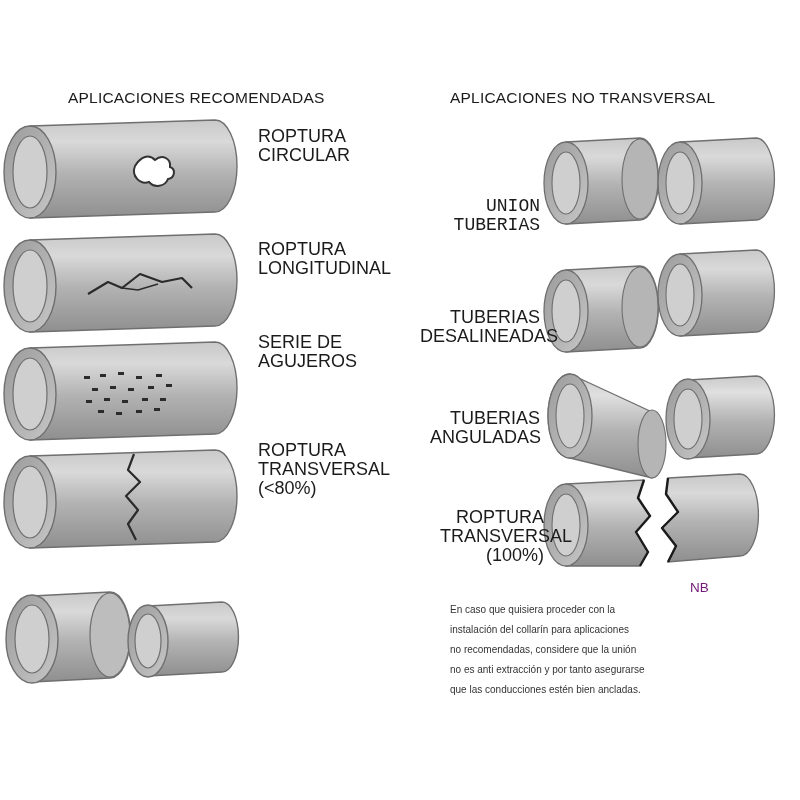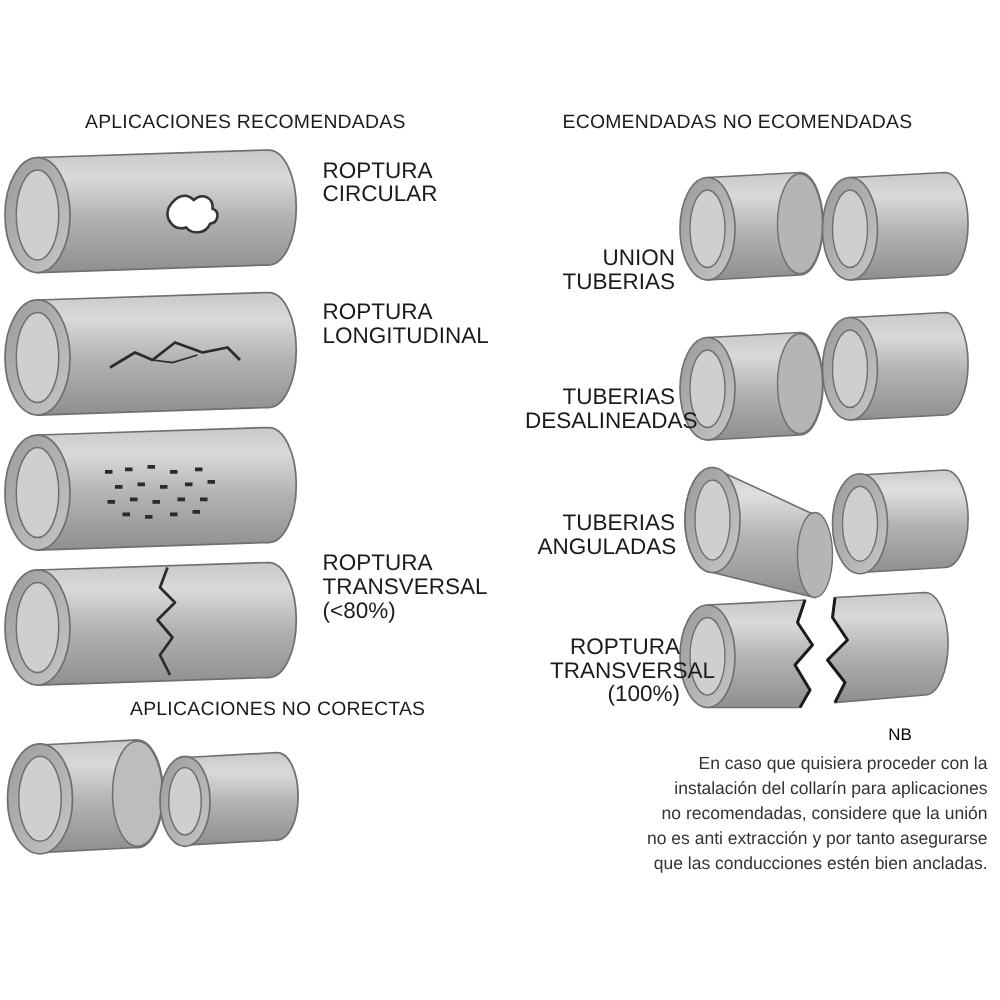--- a/index.html
+++ b/index.html
@@ -36,41 +36,40 @@
     white-space: pre-line;
   }
   .label.right {
     text-align: right;
   }
   .pipe {
     position: absolute;
   }
   .note {
     position: absolute;
-    font-size: 14px;
+    font-size: 10px;
     line-height: 20px;
     color: #333333;
-    text-align: right;
+    text-align: left;
     white-space: pre-line;
   }
   .note-title {
     position: absolute;
     font-size: 13.5px;
-    color: #000000;
-    text-align: center;
+    color: #701a75;
   }
 </style>
 </head>
 <body>
 
 <div class="stage">
 
   <div class="heading" style="left:68px; top:89px;">APLICACIONES RECOMENDADAS</div>
 
-  <div class="heading" style="left:450px; top:89px;">ECOMENDADAS NO ECOMENDADAS</div>
+  <div class="heading" style="left:450px; top:89px;">APLICACIONES NO TRANSVERSAL</div>
 
   <svg class="pipe" style="left:0px; top:118px;" width="250" height="110" viewBox="0 0 250 110">
     <defs>
       <linearGradient id="bodyGrad1" x1="0" y1="0" x2="0" y2="1">
         <stop offset="0%" stop-color="#c9c9c9"></stop>
         <stop offset="22%" stop-color="#d9d9d9"></stop>
         <stop offset="55%" stop-color="#b2b2b2"></stop>
         <stop offset="100%" stop-color="#8f8f8f"></stop>
       </linearGradient>
       <linearGradient id="ringGrad1" x1="0" y1="0" x2="1" y2="1">
@@ -139,20 +138,22 @@
       <rect x="104" y="58" width="6" height="3"></rect>
       <rect x="122" y="60" width="6" height="3"></rect>
       <rect x="142" y="58" width="6" height="3"></rect>
       <rect x="160" y="58" width="6" height="3"></rect>
       <rect x="98" y="70" width="6" height="3"></rect>
       <rect x="116" y="72" width="6" height="3"></rect>
       <rect x="136" y="70" width="6" height="3"></rect>
       <rect x="154" y="68" width="6" height="3"></rect>
     </g>
   </svg>
+  <div class="label" style="left:258px; top:333px;">SERIE DE
+AGUJEROS</div>
 
   <svg class="pipe" style="left:0px; top:448px;" width="250" height="110" viewBox="0 0 250 110">
     <defs>
       <linearGradient id="bodyGrad4" x1="0" y1="0" x2="0" y2="1">
         <stop offset="0%" stop-color="#c9c9c9"></stop>
         <stop offset="22%" stop-color="#d9d9d9"></stop>
         <stop offset="55%" stop-color="#b2b2b2"></stop>
         <stop offset="100%" stop-color="#8f8f8f"></stop>
       </linearGradient>
       <linearGradient id="ringGrad4" x1="0" y1="0" x2="1" y2="1">
@@ -162,21 +163,20 @@
     </defs>
     <path d="M30,8 L215,2 A22,46 0 0 1 215,94 L30,100 A26,48 0 0 1 30,8 Z" fill="url(#bodyGrad4)" stroke="#6f6f6f" stroke-width="1.4"></path>
     <ellipse cx="30" cy="54" rx="26" ry="46" fill="url(#ringGrad4)" stroke="#6f6f6f" stroke-width="1.4"></ellipse>
     <ellipse cx="30" cy="54" rx="17" ry="36" fill="#cfcfcf" stroke="#6f6f6f" stroke-width="1.2"></ellipse>
     <path d="M134,6 L128,22 L140,34 L126,48 L138,62 L128,76 L136,92" fill="none" stroke="#2b2b2b" stroke-width="2.2" stroke-linejoin="round"></path>
   </svg>
   <div class="label" style="left:258px; top:441px;">ROPTURA
 TRANSVERSAL
 (&lt;80%)</div>
 
-  <div class="heading" style="left:104px; top:559px;">APLICACIONES NO CORECTAS</div>
 
   <svg class="pipe" style="left:0px; top:580px;" width="255" height="115" viewBox="0 0 255 115">
     <defs>
       <linearGradient id="bodyGradD1" x1="0" y1="0" x2="0" y2="1">
         <stop offset="0%" stop-color="#c9c9c9"></stop>
         <stop offset="22%" stop-color="#d9d9d9"></stop>
         <stop offset="55%" stop-color="#b2b2b2"></stop>
         <stop offset="100%" stop-color="#8f8f8f"></stop>
       </linearGradient>
       <linearGradient id="ringGradD1" x1="0" y1="0" x2="1" y2="1">
@@ -209,21 +209,21 @@
       </linearGradient>
     </defs>
     <path d="M26,12 L100,8 A18,40 0 0 1 100,90 L26,94 A22,42 0 0 1 26,12 Z" fill="url(#bodyGradR1)" stroke="#6f6f6f" stroke-width="1.3"></path>
     <ellipse cx="26" cy="53" rx="22" ry="41" fill="url(#ringGradR1)" stroke="#6f6f6f" stroke-width="1.3"></ellipse>
     <ellipse cx="26" cy="53" rx="14" ry="31" fill="#cfcfcf" stroke="#6f6f6f" stroke-width="1.1"></ellipse>
     <ellipse cx="100" cy="49" rx="18" ry="40" fill="#b5b5b5" stroke="#6f6f6f" stroke-width="1.1"></ellipse>
     <path d="M140,12 L216,8 A18,40 0 0 1 216,90 L140,94 A22,42 0 0 1 140,12 Z" fill="url(#bodyGradR1)" stroke="#6f6f6f" stroke-width="1.3"></path>
     <ellipse cx="140" cy="53" rx="22" ry="41" fill="url(#ringGradR1)" stroke="#6f6f6f" stroke-width="1.3"></ellipse>
     <ellipse cx="140" cy="53" rx="14" ry="31" fill="#cfcfcf" stroke="#6f6f6f" stroke-width="1.1"></ellipse>
   </svg>
-  <div class="label right" style="left:448px; top:197px; width:92px;">UNION
+  <div class="label right" style="left:448px; top:197px; width:92px;font-family:Liberation Mono, monospace;">UNION
 TUBERIAS</div>
 
   <svg class="pipe" style="left:540px; top:248px;" width="260" height="115" viewBox="0 0 260 115">
     <defs>
       <linearGradient id="bodyGradR2" x1="0" y1="0" x2="0" y2="1">
         <stop offset="0%" stop-color="#c9c9c9"></stop>
         <stop offset="22%" stop-color="#d9d9d9"></stop>
         <stop offset="55%" stop-color="#b2b2b2"></stop>
         <stop offset="100%" stop-color="#8f8f8f"></stop>
       </linearGradient>

